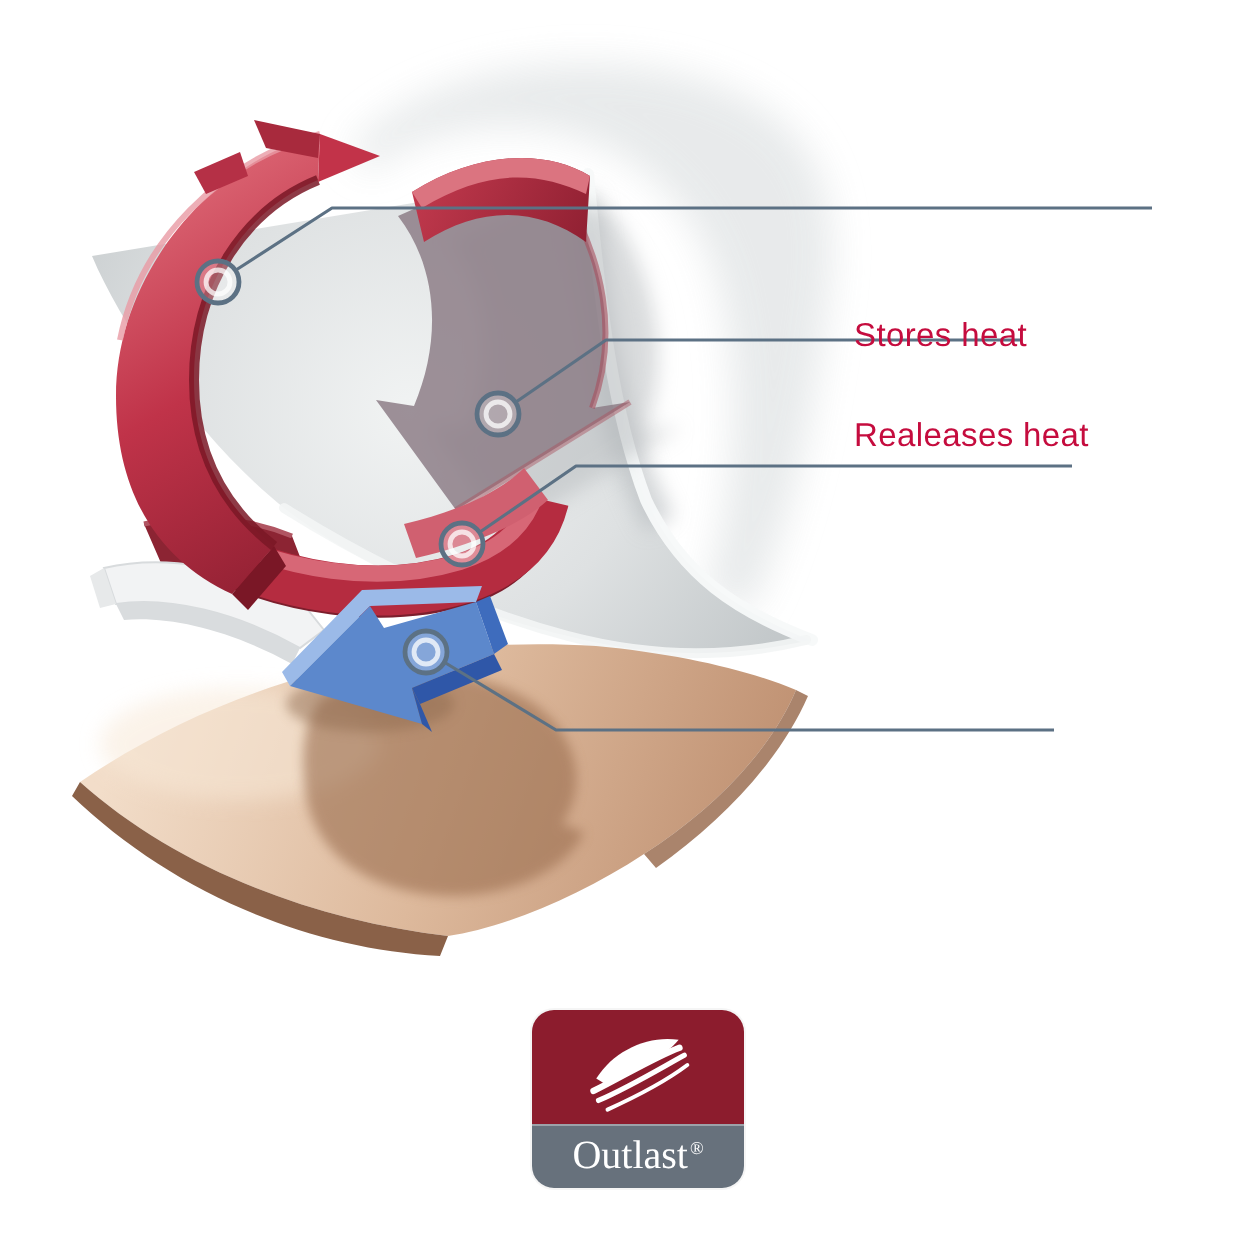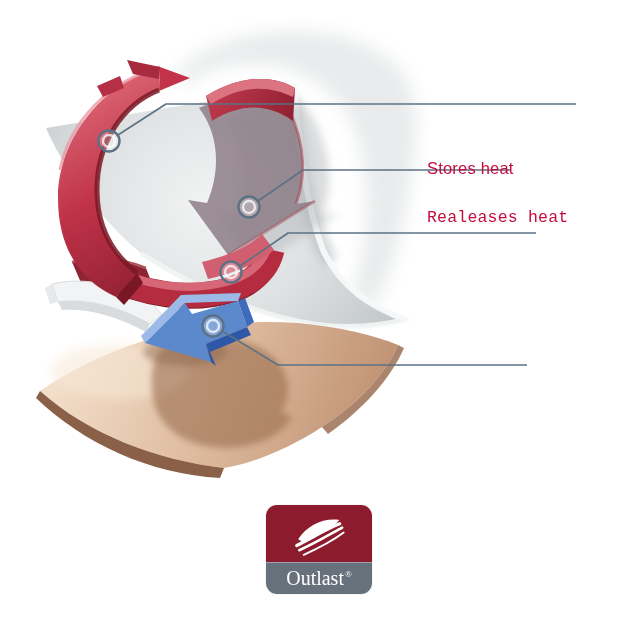--- a/index.html
+++ b/index.html
@@ -144,21 +144,21 @@
         <circle cx="249" cy="207" r="6" stroke="rgba(255,255,255,0.75)" stroke-width="2.4" fill="none"></circle>
         <circle cx="231" cy="272" r="10.5" stroke-width="2.4" fill="rgba(255,255,255,0.25)"></circle>
         <circle cx="231" cy="272" r="6" stroke="rgba(255,255,255,0.75)" stroke-width="2.4" fill="none"></circle>
         <circle cx="213" cy="326" r="10.5" stroke-width="2.4" fill="rgba(255,255,255,0.25)"></circle>
         <circle cx="213" cy="326" r="6" stroke="rgba(255,255,255,0.75)" stroke-width="2.4" fill="none"></circle>
       </g>
     </g>
   </svg>
 
   <div class="callout-label" style="left:427px;top:143px;margin-top:16px;">Stores heat</div>
-  <div class="callout-label" style="left:427px;top:209px;font-family:Liberation Mono, monospace;">Realeases heat</div>
+  <div class="callout-label" style="left:427px;top:209px;">Realeases heat</div>
 
   <div class="logo">
     <div class="logo-top">
       <svg class="swoosh" width="64" height="44" viewBox="0 0 64 44">
         <g transform="rotate(-6 32 22)" fill="none" stroke="#FFFFFF" stroke-linecap="round">
           <path fill="#FFFFFF" stroke="none" d="M10,22 C20,9 38,3 53,7 C45,15 30,21 14,25 Z"></path>
           <path stroke-width="3.2" d="M8,28 C24,22 41,14 53,11"></path>
           <path stroke-width="2.6" d="M10,33 C26,28 43,20 55,15"></path>
           <path stroke-width="2" d="M14,38 C29,33 46,26 56,20"></path>
         </g>

